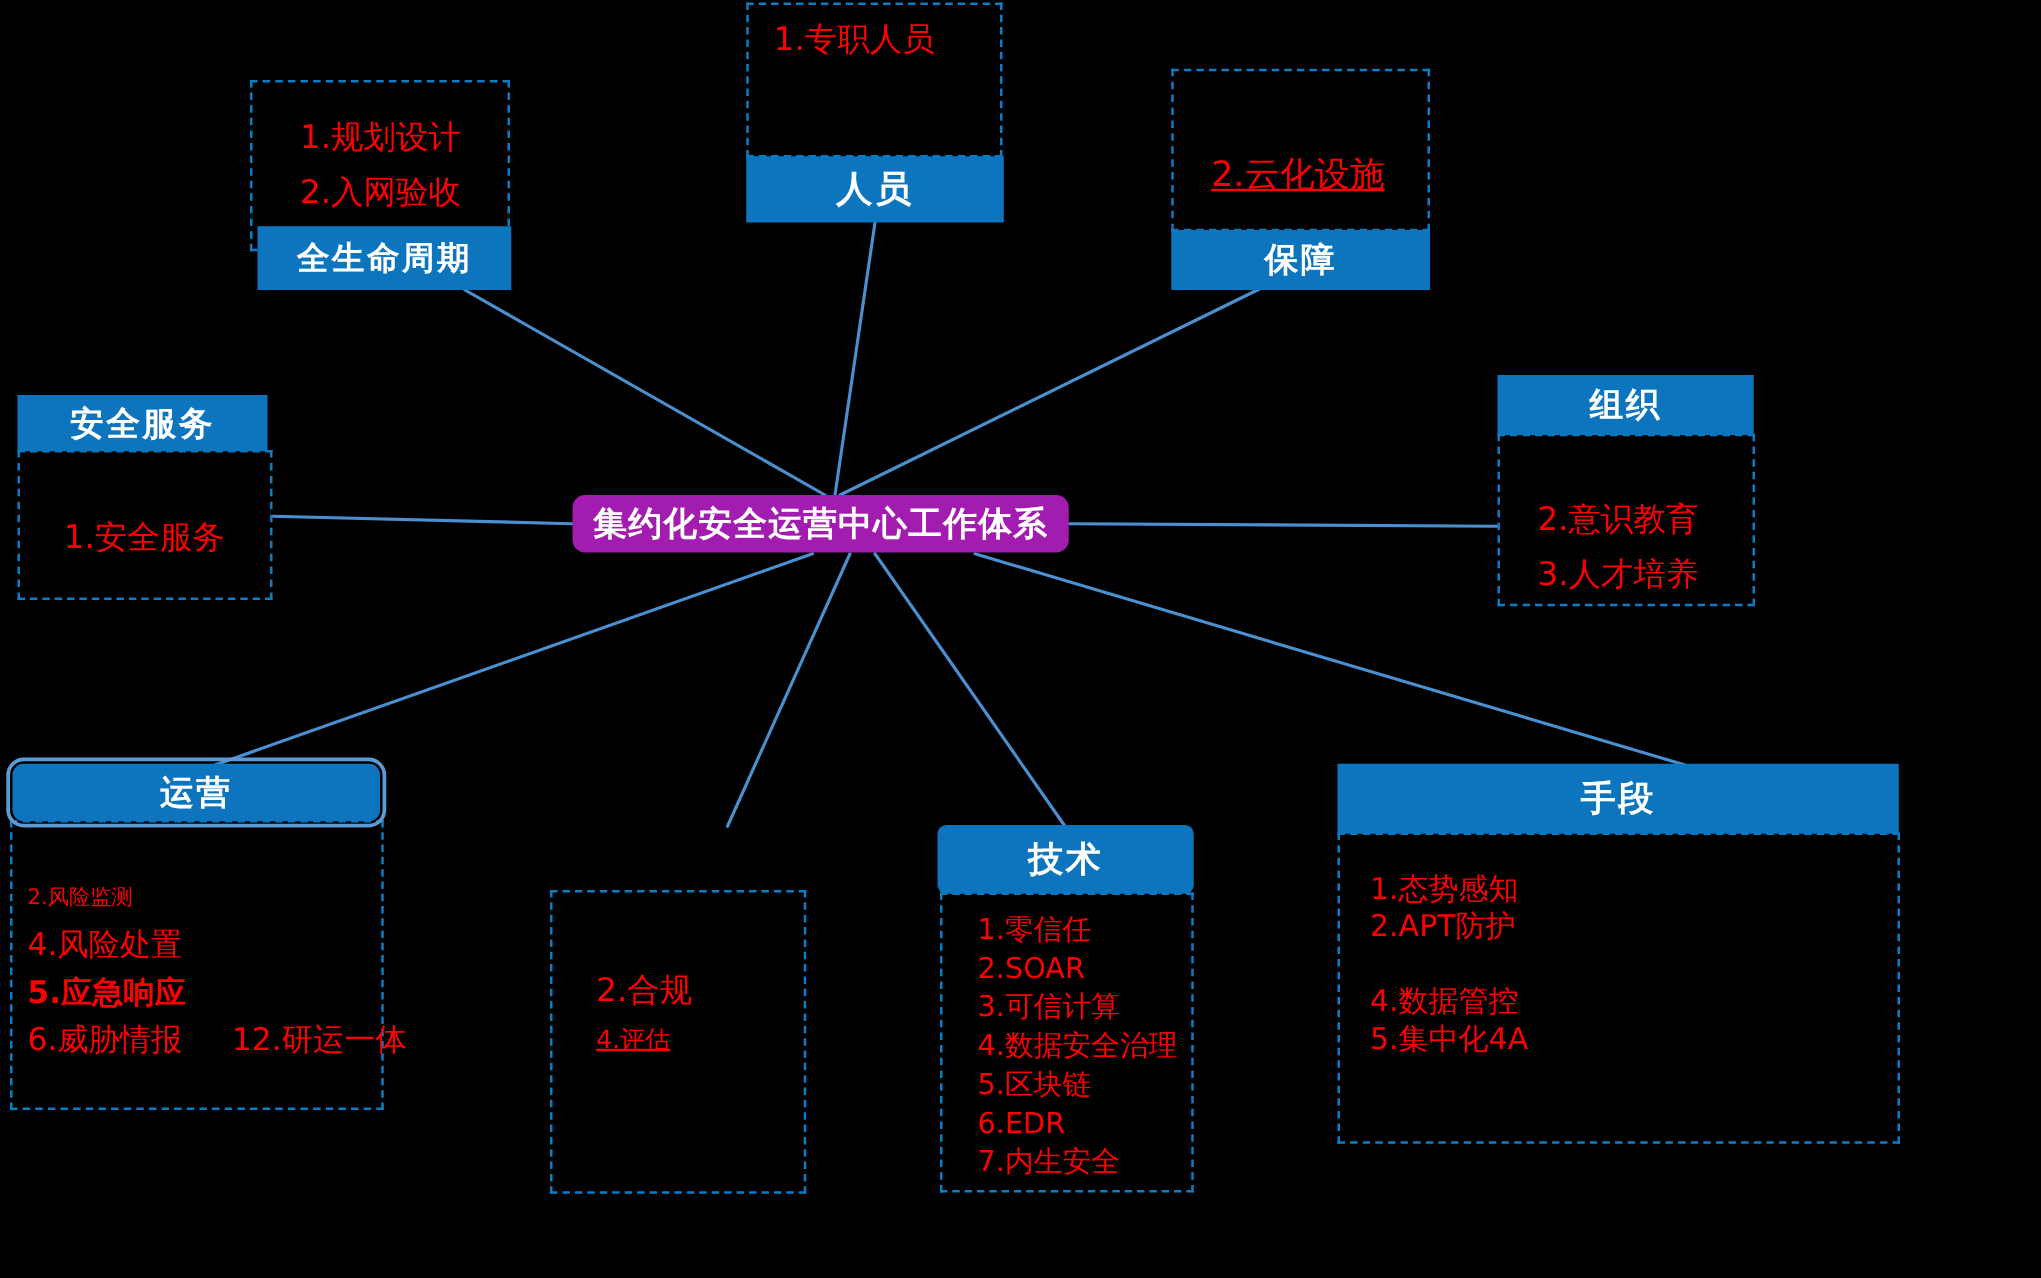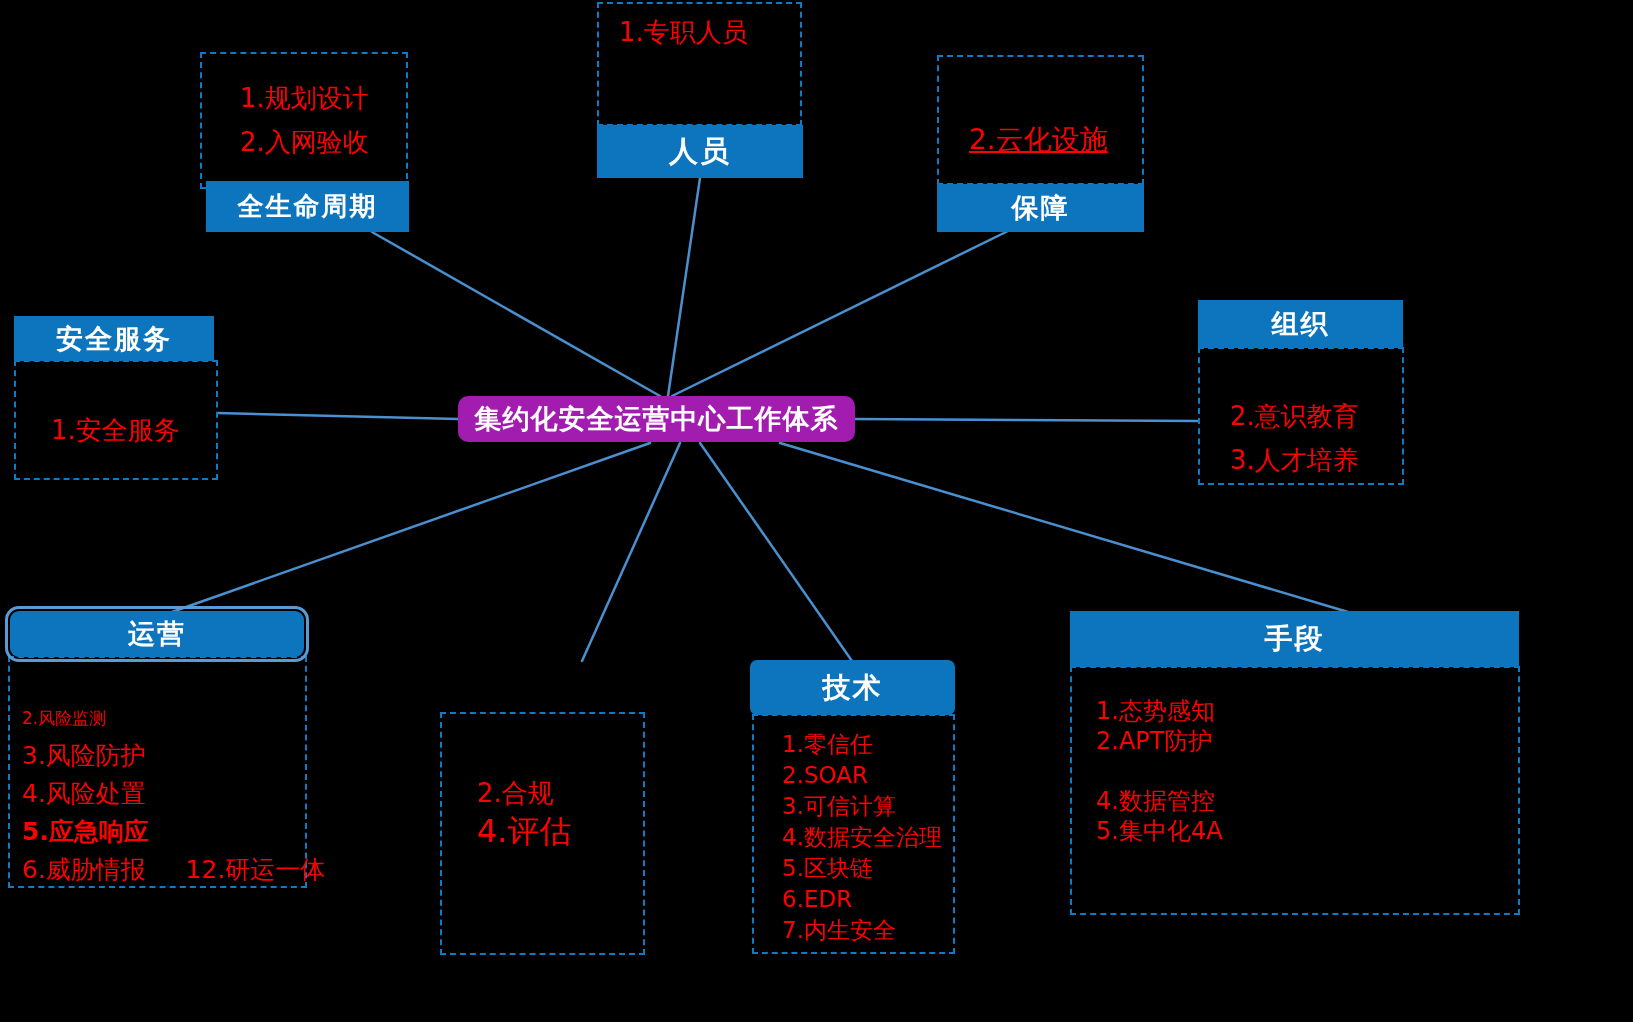--- a/index.html
+++ b/index.html
@@ -75,21 +75,21 @@
       <line x1="680" y1="443" x2="582" y2="661"></line>
 
       <line x1="700" y1="443" x2="852" y2="661"></line>
 
       <line x1="780" y1="443" x2="1348" y2="612"></line>
     </g>
   </svg>
 
   <div id="center" style="left:458px;top:396px;width:397px;height:46px;font-size:27px;">集约化安全运营中心工作体系</div>
 
-  <div class="panel" style="left:200px;top:52px;width:208px;height:137px;padding:22px 0 0 0;">
+  <div class="panel" style="left:200px;top:64px;width:208px;height:137px;padding:22px 0 0 0;">
     <div class="li" style="font-size:26px;padding:0 0 0 38px;height:44px;line-height:44px;">1.规划设计</div>
     <div class="li" style="font-size:26px;padding:0 0 0 38px;height:44px;line-height:44px;">2.入网验收</div>
   </div>
   <div class="hdr" style="left:206px;top:181px;width:203px;height:51px;font-size:26px;">全生命周期</div>
 
   <div class="panel" style="left:597px;top:2px;width:205px;height:124px;padding:8px 0 0 0;">
     <div class="li" style="font-size:26px;padding:0 0 0 20px;height:40px;line-height:40px;">1.专职人员</div>
   </div>
   <div class="hdr" style="left:597px;top:125px;width:206px;height:53px;font-size:29px;">人员</div>
 
@@ -105,29 +105,28 @@
 
   <div class="hdr" style="left:1198px;top:300px;width:205px;height:48px;font-size:27px;">组织</div>
   <div class="panel" style="left:1198px;top:347px;width:206px;height:138px;padding:45px 0 0 0;">
     <div class="li" style="font-size:26px;padding:0 0 0 30px;height:44px;line-height:44px;">2.意识教育</div>
     <div class="li" style="font-size:26px;padding:0 0 0 30px;height:44px;line-height:44px;">3.人才培养</div>
   </div>
 
   <div class="hdr rounded sel" style="left:10px;top:611px;width:294px;height:46px;font-size:27px;">运营</div>
   <div class="panel" style="left:8px;top:656px;width:299px;height:232px;padding:41px 0 0 0;">
     <div class="li" style="font-size:17px;padding:0 0 0 12px;height:38px;line-height:38px;">2.风险监测</div>
-    <div class="li" style="font-size:25px;padding:0 0 0 12px;height:38px;line-height:38px;">3.风险防护</div>
     <div class="li" style="font-size:25px;padding:0 0 0 12px;height:38px;line-height:38px;">4.风险处置</div>
     <div class="li" style="font-size:25px;padding:0 0 0 12px;height:38px;line-height:38px;font-weight:bold;">5.应急响应</div>
     <div class="li" style="font-size:25px;padding:0 0 0 12px;height:38px;line-height:38px;">6.威胁情报     12.研运一体</div>
   </div>
 
   <div class="panel" style="left:440px;top:712px;width:205px;height:243px;padding:60px 0 0 0;">
     <div class="li" style="font-size:26px;padding:0 0 0 35px;height:38px;line-height:38px;">2.合规</div>
-    <div class="li" style="font-size:32px;padding:0 0 0 35px;height:38px;line-height:38px;">4.评估</div>
+    <div class="li" style="font-size:20px;padding:0 0 0 35px;height:38px;line-height:38px;text-decoration:underline;">4.评估</div>
   </div>
 
   <div class="hdr rounded" style="left:750px;top:660px;width:205px;height:55px;font-size:28px;border-radius:7px;">技术</div>
   <div class="panel" style="left:752px;top:714px;width:203px;height:240px;padding:13px 0 0 0;">
     <div class="li" style="font-size:23px;padding:0 0 0 28px;height:31px;line-height:31px;">1.零信任</div>
     <div class="li" style="font-size:23px;padding:0 0 0 28px;height:31px;line-height:31px;">2.SOAR</div>
     <div class="li" style="font-size:23px;padding:0 0 0 28px;height:31px;line-height:31px;">3.可信计算</div>
     <div class="li" style="font-size:23px;padding:0 0 0 28px;height:31px;line-height:31px;">4.数据安全治理</div>
     <div class="li" style="font-size:23px;padding:0 0 0 28px;height:31px;line-height:31px;">5.区块链</div>
     <div class="li" style="font-size:23px;padding:0 0 0 28px;height:31px;line-height:31px;">6.EDR</div>

